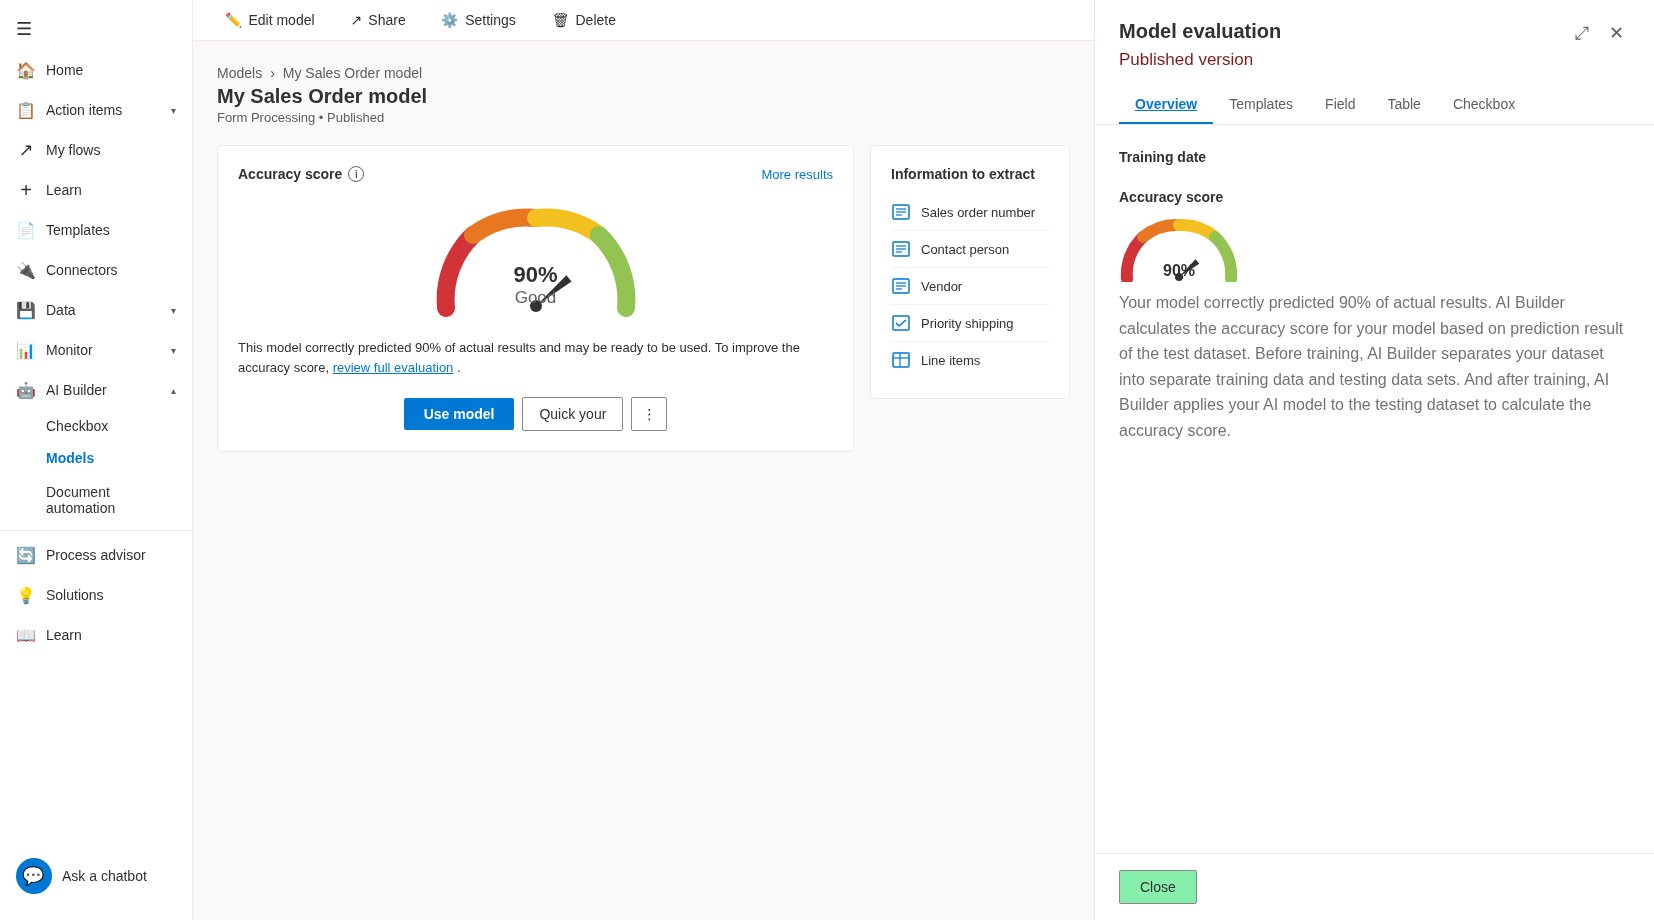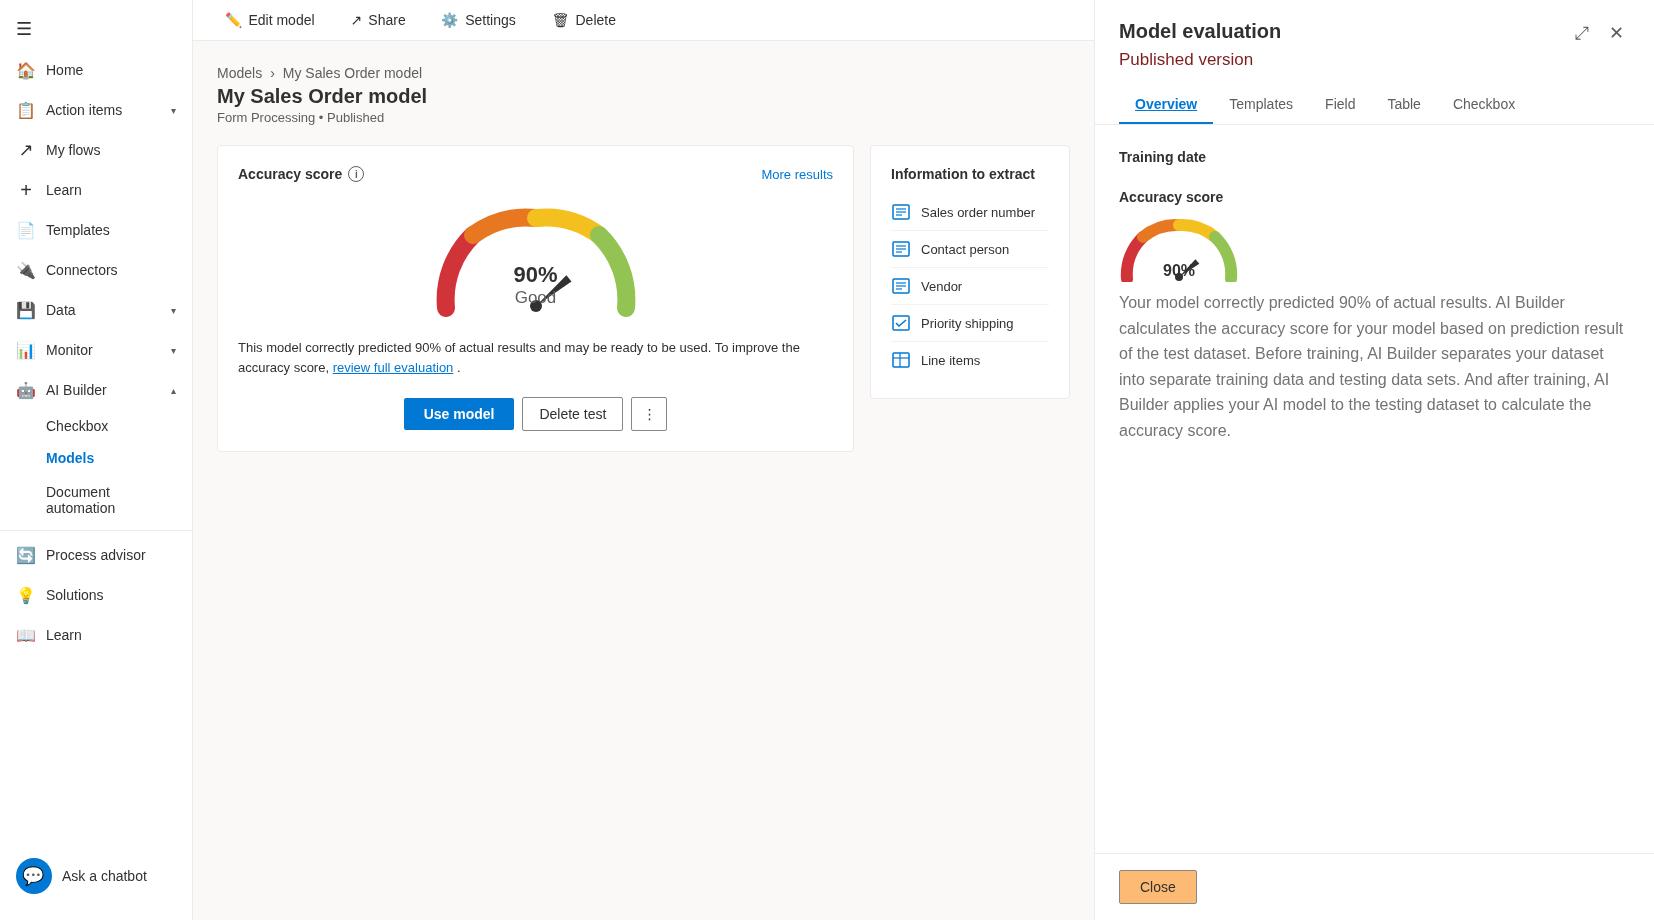--- a/index.html
+++ b/index.html
@@ -79,21 +79,21 @@
     .panel-tab.active { color: #0078d4; border-bottom: 2px solid #0078d4; font-weight: 600; text-decoration: underline; }
     .panel-body { padding: 24px; flex: 1; }
     .panel-section { margin-bottom: 24px; }
     .panel-section-title { font-size: 14px; font-weight: 700; color: #323130; margin-bottom: 4px; }
     .panel-section-value { font-size: 13px; color: #323130; }
     .panel-gauge-wrap { position: relative; width: 120px; height: 65px; margin: 12px 0 8px; }
     .panel-gauge-svg { width: 120px; height: 65px; }
     .panel-gauge-text { position: absolute; bottom: 2px; left: 50%; transform: translateX(-50%); font-size: 16px; font-weight: 700; color: #323130; white-space: nowrap; }
     .panel-desc { font-size: 16px; color: #737373; line-height: 1.6; }
     .panel-footer { padding: 16px 24px; border-top: 1px solid #edebe9; }
-    .btn-close { background: #fdba74; color: #323130; border: 1px solid #8a8886; padding: 8px 20px; border-radius: 2px; cursor: pointer; font-size: 14px; }
+    .btn-close { background: #86efac; color: #323130; border: 1px solid #8a8886; padding: 8px 20px; border-radius: 2px; cursor: pointer; font-size: 14px; }
   </style>
 </head>
 <body>
 
 <div class="sidebar">
   <div class="sidebar-top">
     <div class="sidebar-hamburger">
       <span style="font-size:18px;">☰</span>
     </div>
 
@@ -250,21 +250,21 @@
         </div>
 
         <div class="card-desc">
           <span>This model correctly predicted 90% of actual results and may be ready to be used. To improve the accuracy score,</span>
           <a href="#">review full evaluation</a>
           <span>.</span>
         </div>
 
         <div class="card-actions">
           <button class="btn-primary">Use model</button>
-          <button class="btn-secondary">Delete test</button>
+          <button class="btn-secondary">Quick your</button>
           <button class="btn-more">
             <span>⋮</span>
           </button>
         </div>
       </div>
 
       <div class="card card-extract">
         <div class="extract-title">Information to extract</div>
         <div class="extract-item">
           <span class="extract-icon">

